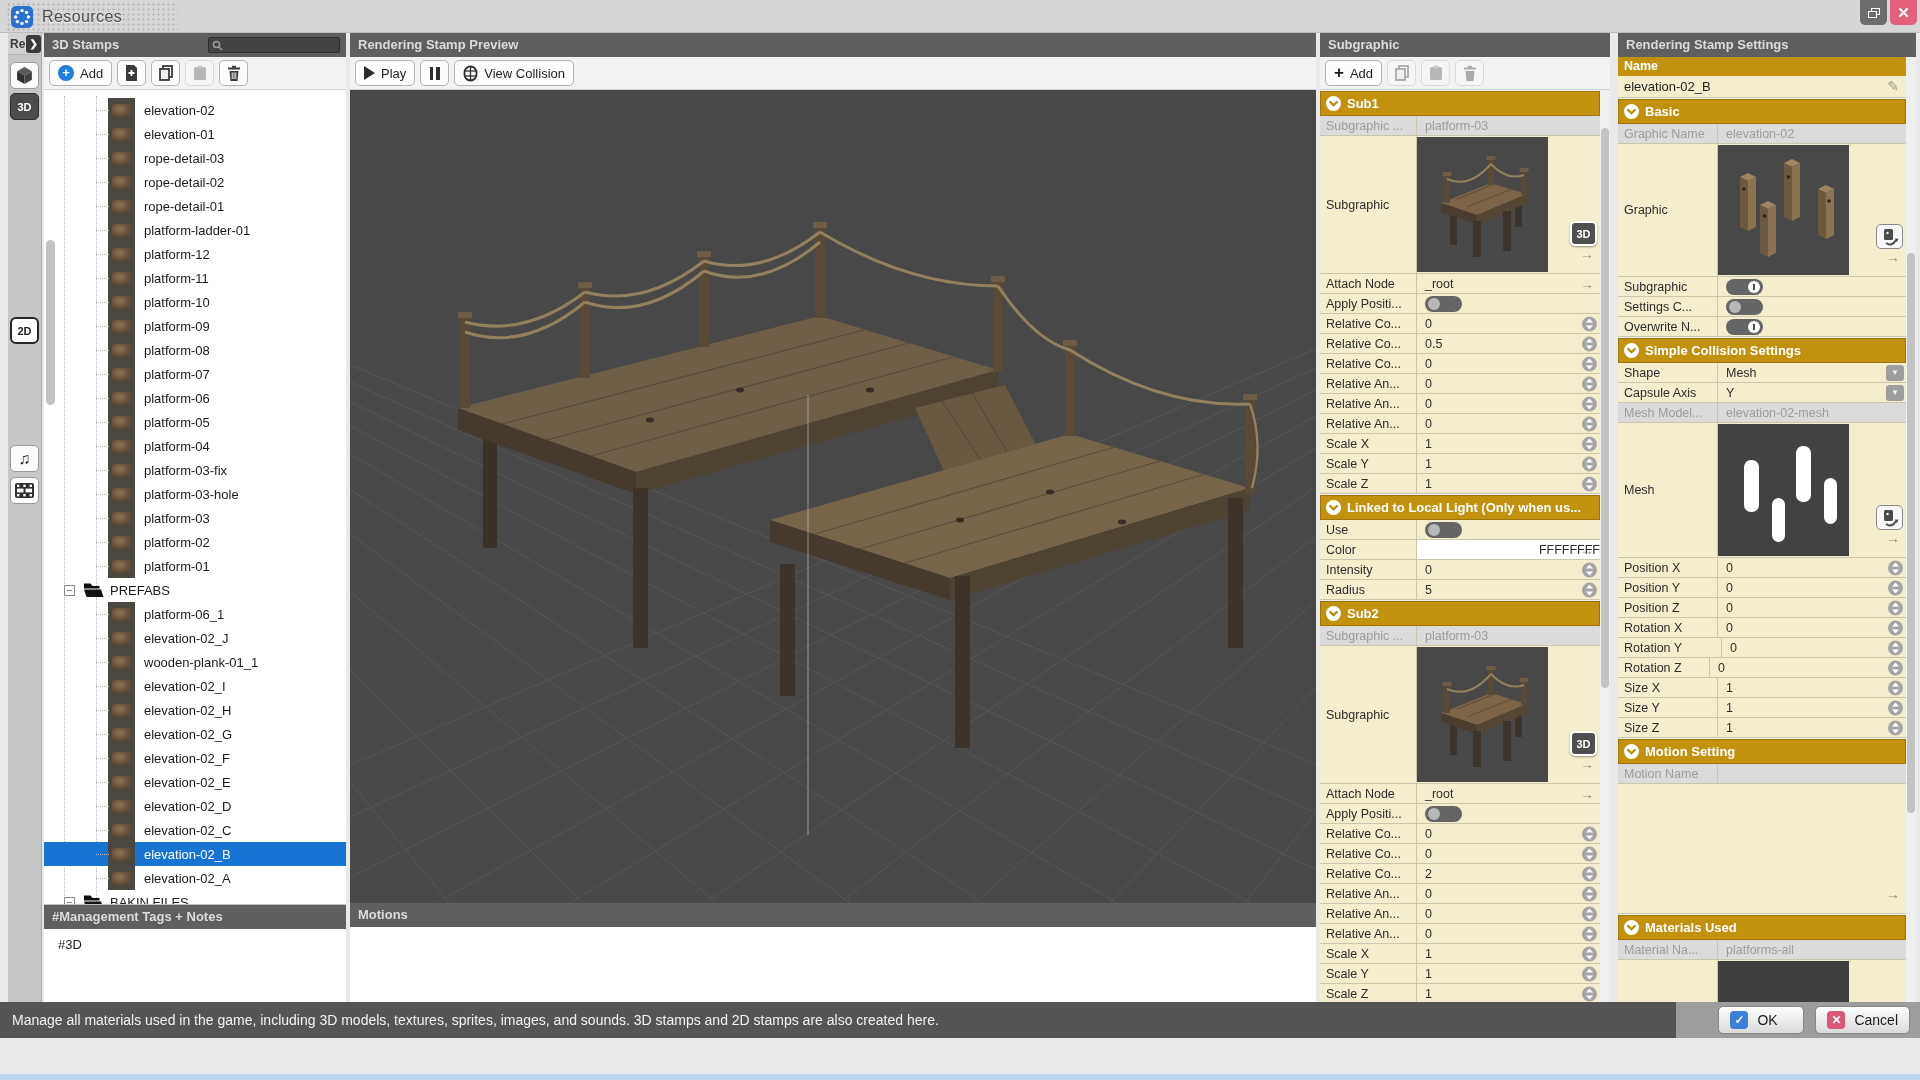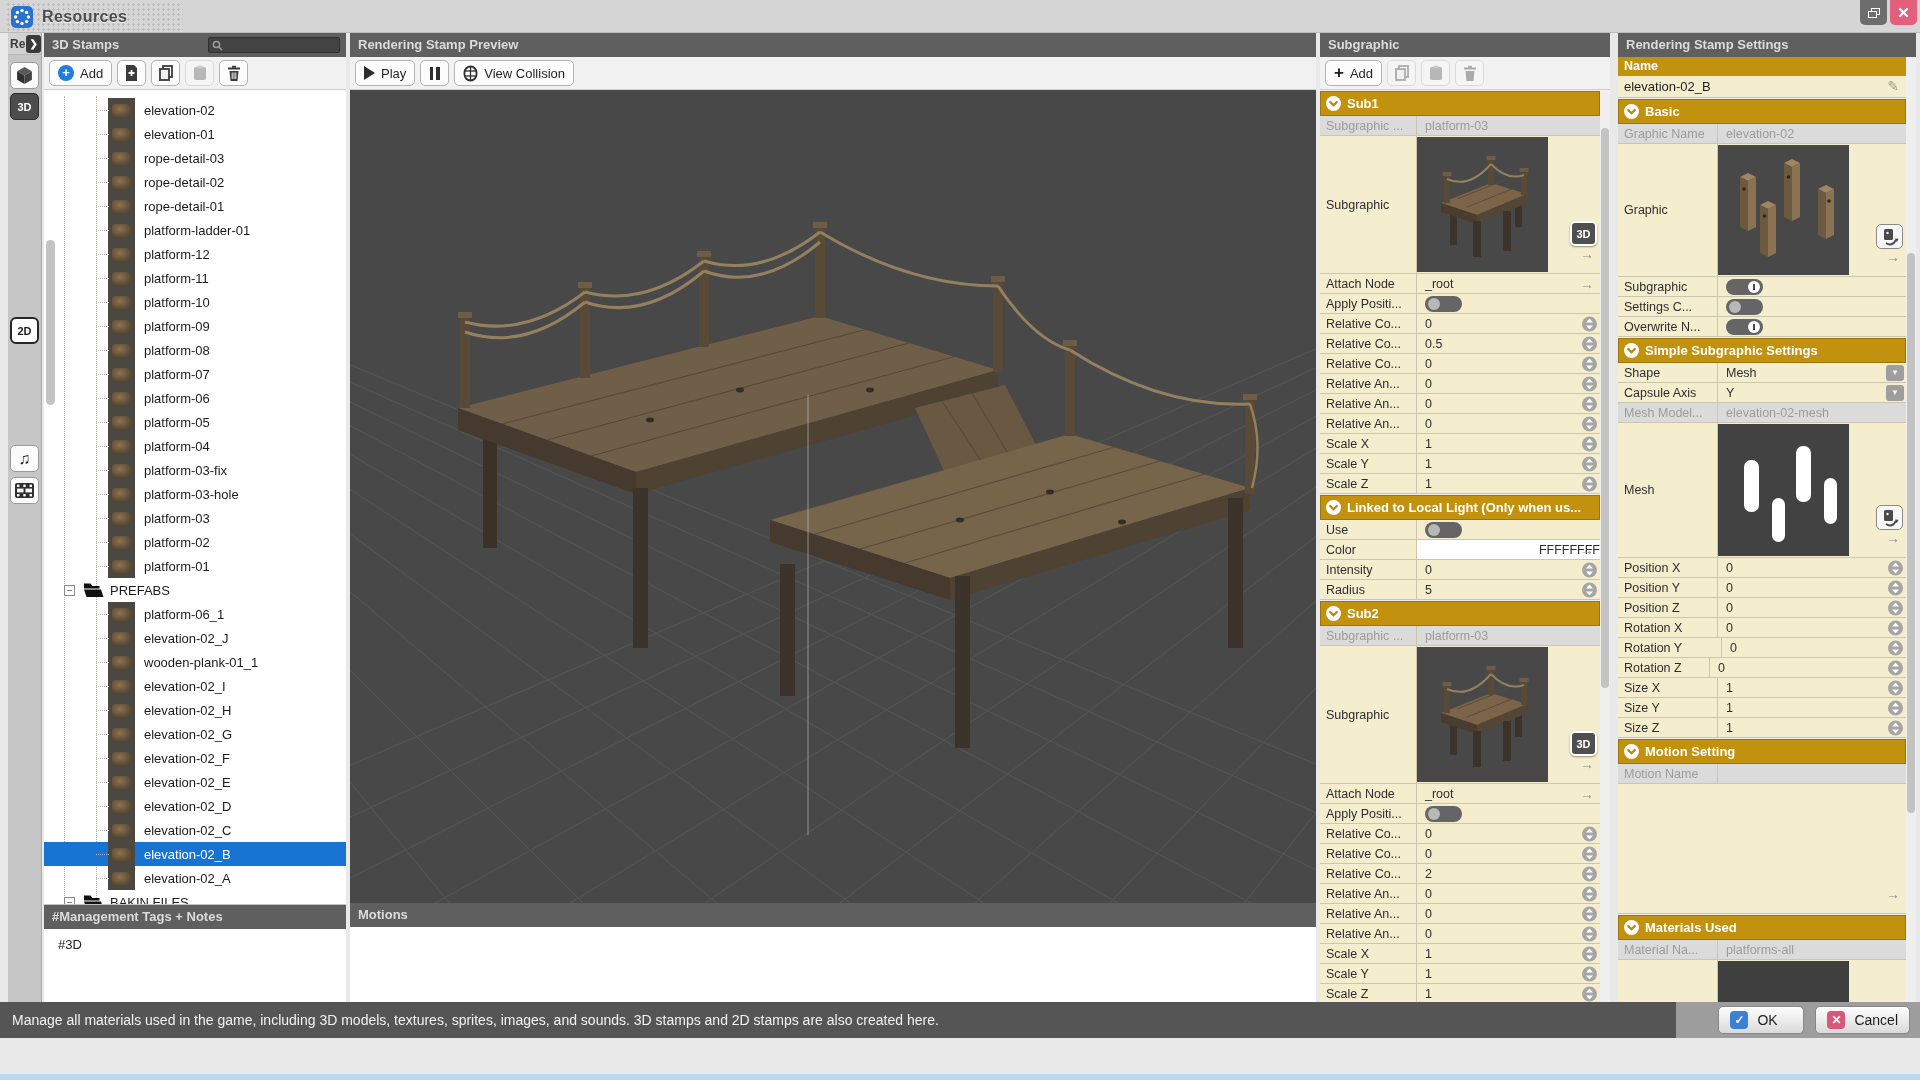--- a/index.html
+++ b/index.html
@@ -4,21 +4,21 @@
 <style>
   * { box-sizing: border-box; margin: 0; padding: 0; }
   html,body { width:1920px; height:1080px; overflow:hidden; }
   body { background:#e9e9e9; font-family:"Liberation Sans", sans-serif; position:relative; }
 
   
   .titlebar { position:absolute; left:0; top:0; width:1920px; height:33px; background:#d6d6d6; border-bottom:1px solid #bcbcbc; }
   .titlewrap { position:absolute; left:6px; top:2px; height:29px; display:flex; align-items:center; gap:9px; padding:0 56px 0 5px;
     background-image:radial-gradient(#bdbdbd 1px, transparent 1.3px); background-size:5px 5px; }
   .app-icon { width:22px; height:22px; flex:none; }
-  .title { font-size:16px; font-weight:bold; color:#4b4b4b; letter-spacing:.4px; text-shadow:0 1px 0 #f4f4f4; }
+  .title { font-size:16px; font-weight:normal; color:#4b4b4b; letter-spacing:.4px; text-shadow:0 1px 0 #f4f4f4; }
   .winbtns { position:absolute; right:3px; top:0; display:flex; gap:3px; }
   .wbtn { width:27px; height:25px; display:flex; align-items:center; justify-content:center; border-radius:0 0 5px 5px; }
   .wbtn.restore { background:#6d6d6d; }
   .wbtn.close { background:#e2607b; color:#fff; font-weight:bold; font-size:15px; }
   .rsq { position:relative; width:12px; height:10px; }
   .rsq i { position:absolute; border:1.6px solid #fff; width:9px; height:7px; display:block; }
   .rsq i:first-child { left:3px; top:0; }
   .rsq i:last-child { left:0; top:3px; background:#6d6d6d; }
 
   
@@ -1143,21 +1143,21 @@
           <span class="tg on">
             <span class="knob"></span>
           </span>
         </div>
       </div>
       <div class="psec">
         <span class="chevc" style="width:15px;height:15px;flex:none;"><svg width="15" height="15" viewBox="0 0 15 15">
             <circle cx="7.5" cy="7.5" r="7.5" fill="#fff"></circle>
             <path d="M4.2 6 L7.5 9.3 L10.8 6" stroke="#b8860b" stroke-width="2.2" fill="none" stroke-linecap="round"></path>
           </svg></span>
-        <span>Simple Subgraphic Settings</span>
+        <span>Simple Collision Settings</span>
       </div>
       <div class="prow h20">
         <div class="plabel" style="width:100px">Shape</div>
         <div class="pval">
           <span class="vtext">Mesh</span>
           <span class="drop">▼</span>
         </div>
       </div>
       <div class="prow h20">
         <div class="plabel" style="width:100px">Capsule Axis</div>

